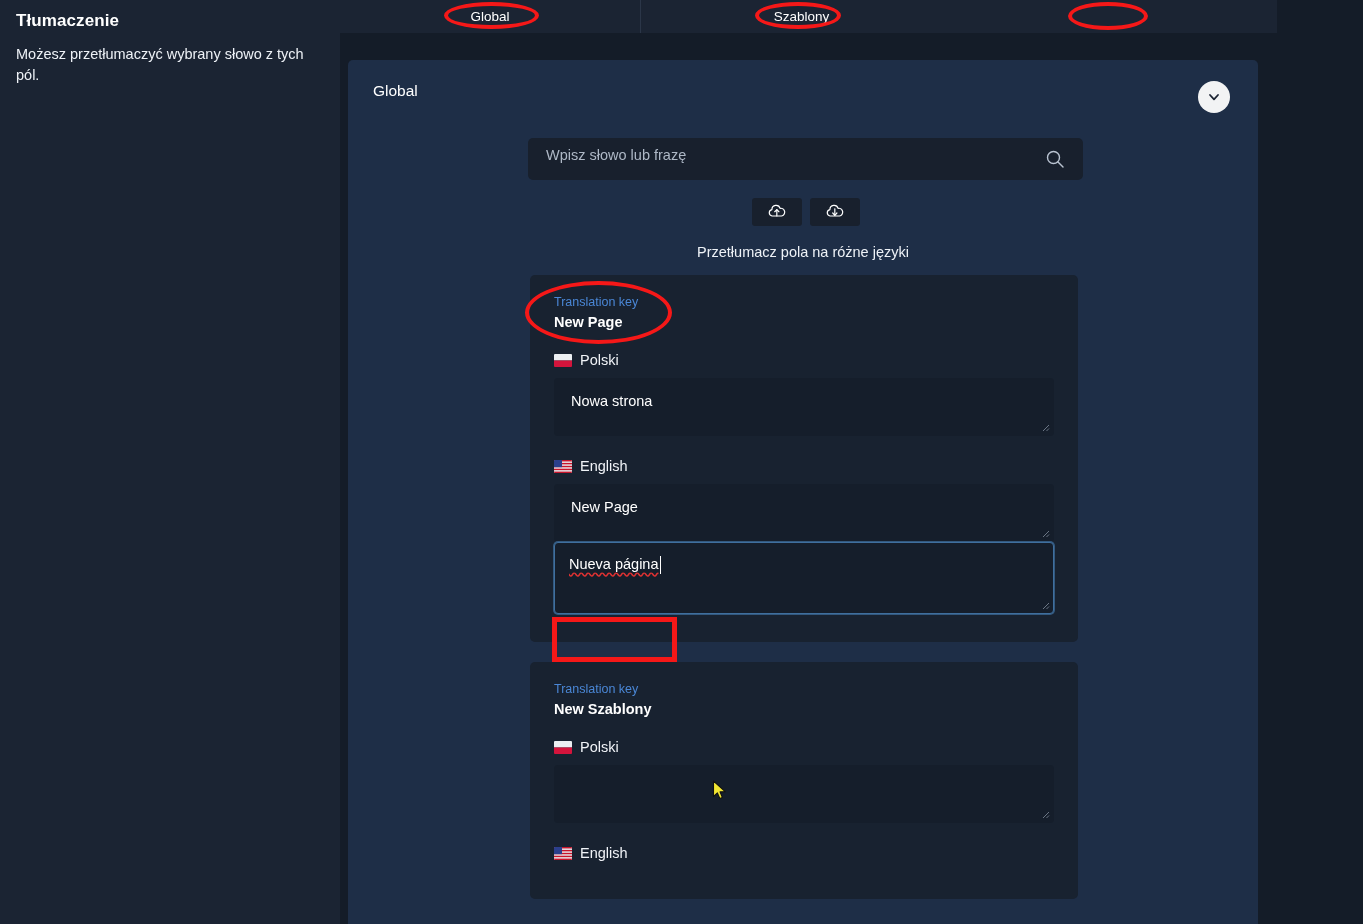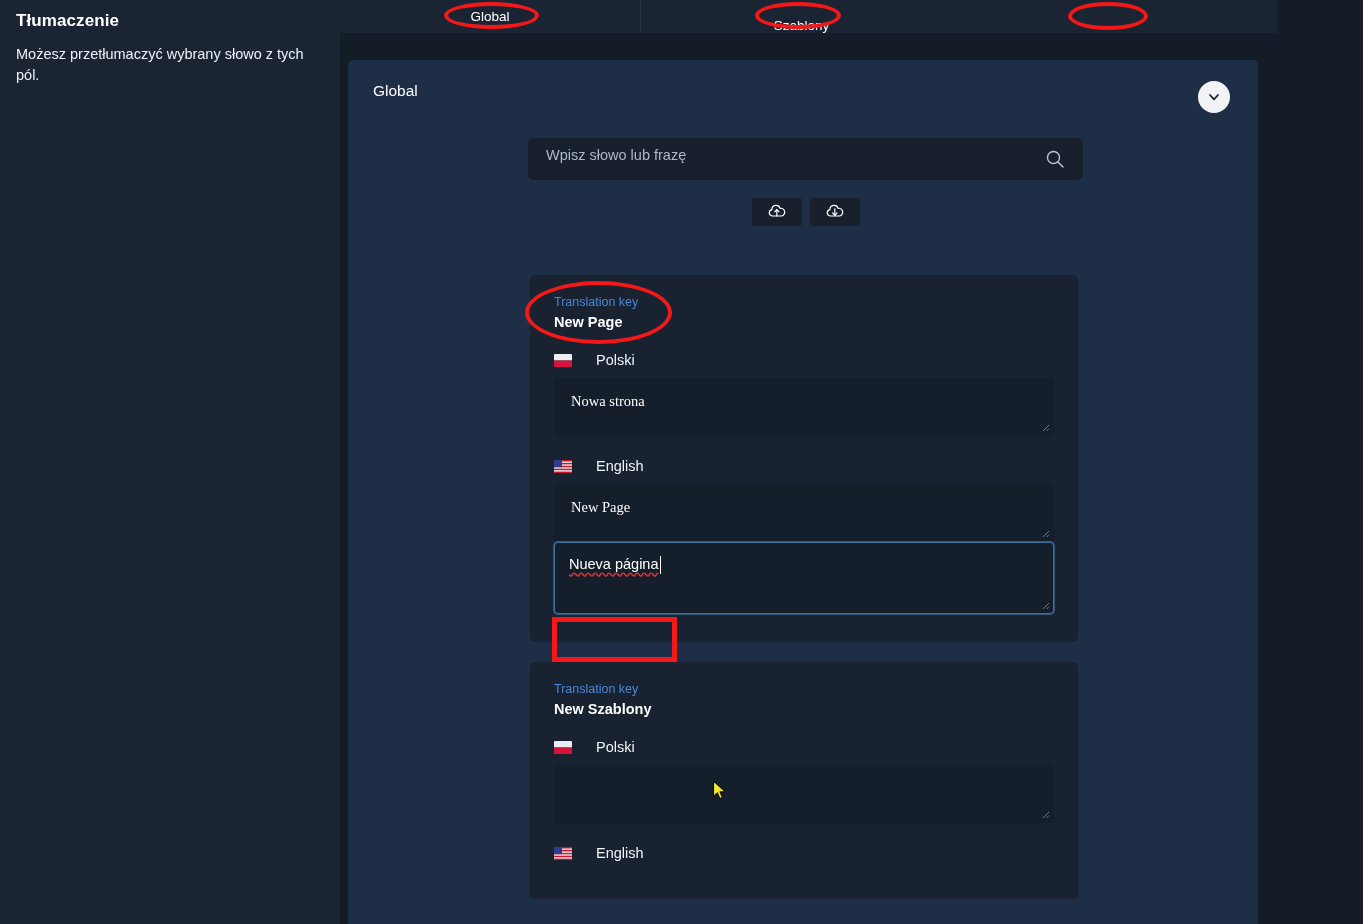--- a/index.html
+++ b/index.html
@@ -40,21 +40,21 @@
   }
   .tab {
     position: relative;
     display: flex; align-items: center; justify-content: center;
     color: #ffffff; font-size: 13.5px;
     height: 33px;
     cursor: pointer;
   }
   .tab-global { width: 300px; }
   .tab-moduly { width: 316px; }
-  .tab-szablony { width: 321px; align-items: flex-end; }
+  .tab-szablony { width: 321px; }
   .tab-sep {
     width: 1px; height: 33px; background: #2b3648;
   }
   .tab-rest { flex: 1; }
 
   
   .panel {
     position: absolute; left: 348px; top: 60px;
     width: 910px; height: 900px;
     background: #1e2e47;
@@ -121,34 +121,34 @@
     border-radius: 5px;
     padding: 20px 24px 28px 24px;
     margin-bottom: 20px;
   }
   .tkey-label { color: #4a87d6; font-size: 12.5px; }
   .tkey-value {
     color: #ffffff; font-size: 14.5px; font-weight: bold;
     margin-top: 5px;
   }
   .lang-row {
-    display: flex; align-items: center; gap: 24px;
+    display: flex; align-items: center; gap: 8px;
     margin-top: 22px; margin-bottom: 10px;
   }
   .lang-name { color: #f0f3f7; font-size: 14.5px; }
   .flag { width: 18px; height: 13px; display: block; border-radius: 1px; }
 
   .ta {
     position: relative;
     width: 100%; height: 58px;
     background: #151e2b;
     border: 1px solid transparent;
     border-radius: 4px;
     color: #ffffff; font-size: 14.5px;
-    font-family: Liberation Serif, serif;
+    font-family: Liberation Sans, sans-serif;
     padding: 14px 16px;
     resize: none; outline: none;
     display: block;
   }
   .ta-wrap { position: relative; }
   .ta-grip {
     position: absolute; right: 4px; bottom: 4px;
     width: 9px; height: 9px; pointer-events: none;
     opacity: .65;
   }
@@ -241,20 +241,21 @@
         <span>
           <svg width="20" height="18" viewBox="0 0 22 18" aria-hidden="true">
             <path d="M5.6 14.5 A3.6 3.6 0 0 1 5.4 7.4 A4.6 4.6 0 0 1 14.4 6.1 A3.6 3.6 0 0 1 16 14.5 Z" fill="none" stroke="#ffffff" stroke-width="1.3" stroke-linejoin="round"></path>
             <path d="M10.8 6.6 L10.8 13.6" stroke="#ffffff" stroke-width="1.3" stroke-linecap="round"></path>
             <path d="M8.5 11.2 L10.8 13.8 L13.1 11.2" fill="none" stroke="#ffffff" stroke-width="1.3" stroke-linecap="round" stroke-linejoin="round"></path>
           </svg>
         </span>
       </button>
     </div>
 
+    <div class="hint">Przetłumacz pola na różne języki</div>
 
     <div class="cards">
 
       <div class="card">
         <div class="tkey-label">Translation key</div>
         <div class="tkey-value">New Page</div>
 
         <div class="lang-row">
           <span>
             <svg class="flag" viewBox="0 0 18 13" aria-hidden="true">

